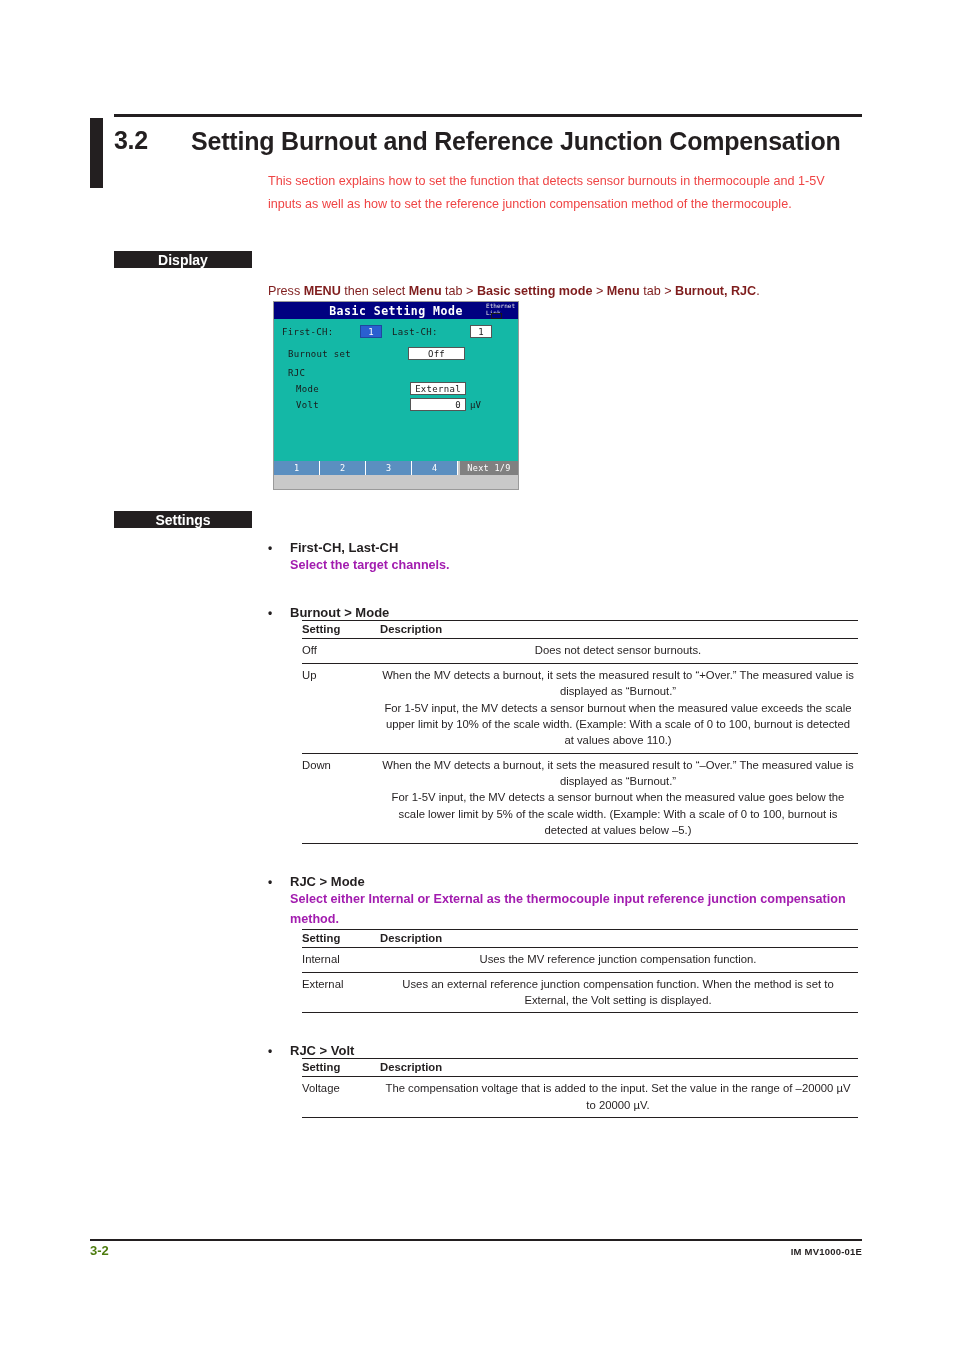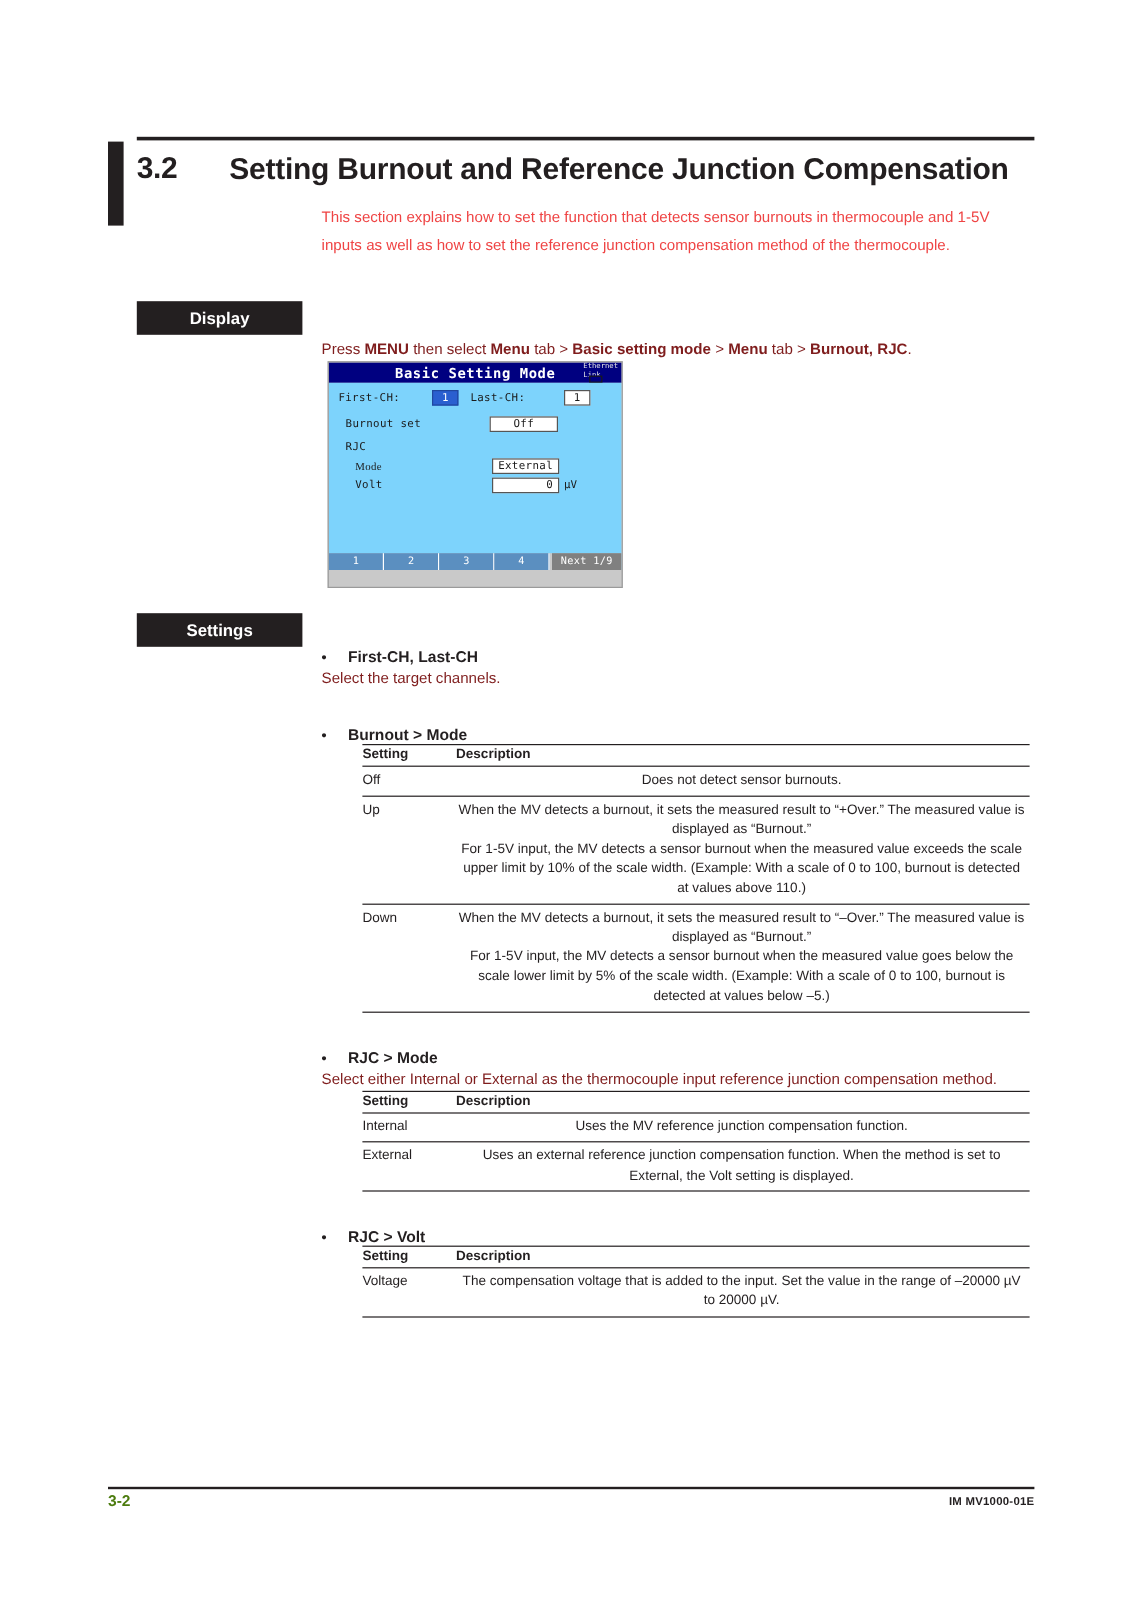--- a/index.html
+++ b/index.html
@@ -49,21 +49,21 @@
   
   .intro {
     position: absolute;
     left: 268px; top: 170px; width: 578px;
     font-size: 12.6px; line-height: 1.82; color: #ef4444;
   }
 
   
   .chip {
     position: absolute;
-    width: 138px; height: 28px;
+    width: 138px; height: 17px;
     background: #231f20;
     color: #ffffff;
     font-size: 14px; font-weight: bold;
     display: flex; align-items: center; justify-content: center;
   }
   .chip-display { left: 114px; top: 251px; }
   .chip-settings { left: 114px; top: 511px; }
 
   .press-line {
     position: absolute;
@@ -101,21 +101,21 @@
     text-align: left;
     letter-spacing: 0px;
   }
   .dev-eth-box {
     position: absolute;
     right: 16px; top: 11px;
     width: 11px; height: 6px;
     border: 1px solid #1a1a1a;
     background: #000080;
   }
-  .dev-body { position: relative; height: 156px; background: #7dd3fc; }
+  .dev-body { position: relative; height: 156px; background: #14b8a6; }
 
   .dv-lbl {
     position: absolute;
     font-size: 9px; color: #1a1a1a;
     letter-spacing: 0.3px;
     white-space: nowrap;
   }
   .dv-box {
     position: absolute;
     background: #ffffff;
@@ -169,22 +169,23 @@
 
   
   .settings { position: absolute; left: 268px; top: 540px; width: 578px; }
   .sec { margin-bottom: 0; }
   .bullet-row {
     display: flex; align-items: baseline;
     font-size: 13px; font-weight: bold; color: #231f20;
   }
   .bullet-dot { width: 22px; flex: 0 0 22px; font-size: 12px; }
   .sub-text {
-    font-size: 12.6px; line-height: 1.62; color: #7f1d1d;
-    font-weight: normal;
+    margin-left: 22px;
+    font-size: 12.6px; line-height: 1.62; color: #a21caf;
+    font-weight: bold;
   }
 
   table.spec {
     margin-left: 34px;
     border-collapse: collapse;
     width: 556px;
     font-size: 11.3px;
     color: #231f20;
   }
   table.spec th {
@@ -260,21 +261,21 @@
       <div class="dv-sel" style="left:86px; top:6px; width:22px;">1</div>
 
       <div class="dv-lbl" style="left:118px; top:8px;">Last-CH:</div>
       <div class="dv-box center" style="left:196px; top:6px; width:22px;">1</div>
 
       <div class="dv-lbl" style="left:14px; top:30px;">Burnout set</div>
       <div class="dv-box center" style="left:134px; top:28px; width:57px;">Off</div>
 
       <div class="dv-lbl" style="left:14px; top:49px;">RJC</div>
 
-      <div class="dv-lbl" style="left:22px; top:65px;font-family:Liberation Serif, serif;">Mode</div>
+      <div class="dv-lbl" style="left:22px; top:65px;">Mode</div>
       <div class="dv-box center" style="left:136px; top:63px; width:56px;">External</div>
 
       <div class="dv-lbl" style="left:22px; top:81px;">Volt</div>
       <div class="dv-box right" style="left:136px; top:79px; width:56px;">0</div>
       <div class="dv-unit" style="left:196px; top:81px;">µV</div>
 
       <div class="dev-tabs">
         <div class="dev-tab">1</div>
         <div class="dev-tab">2</div>
         <div class="dev-tab">3</div>

